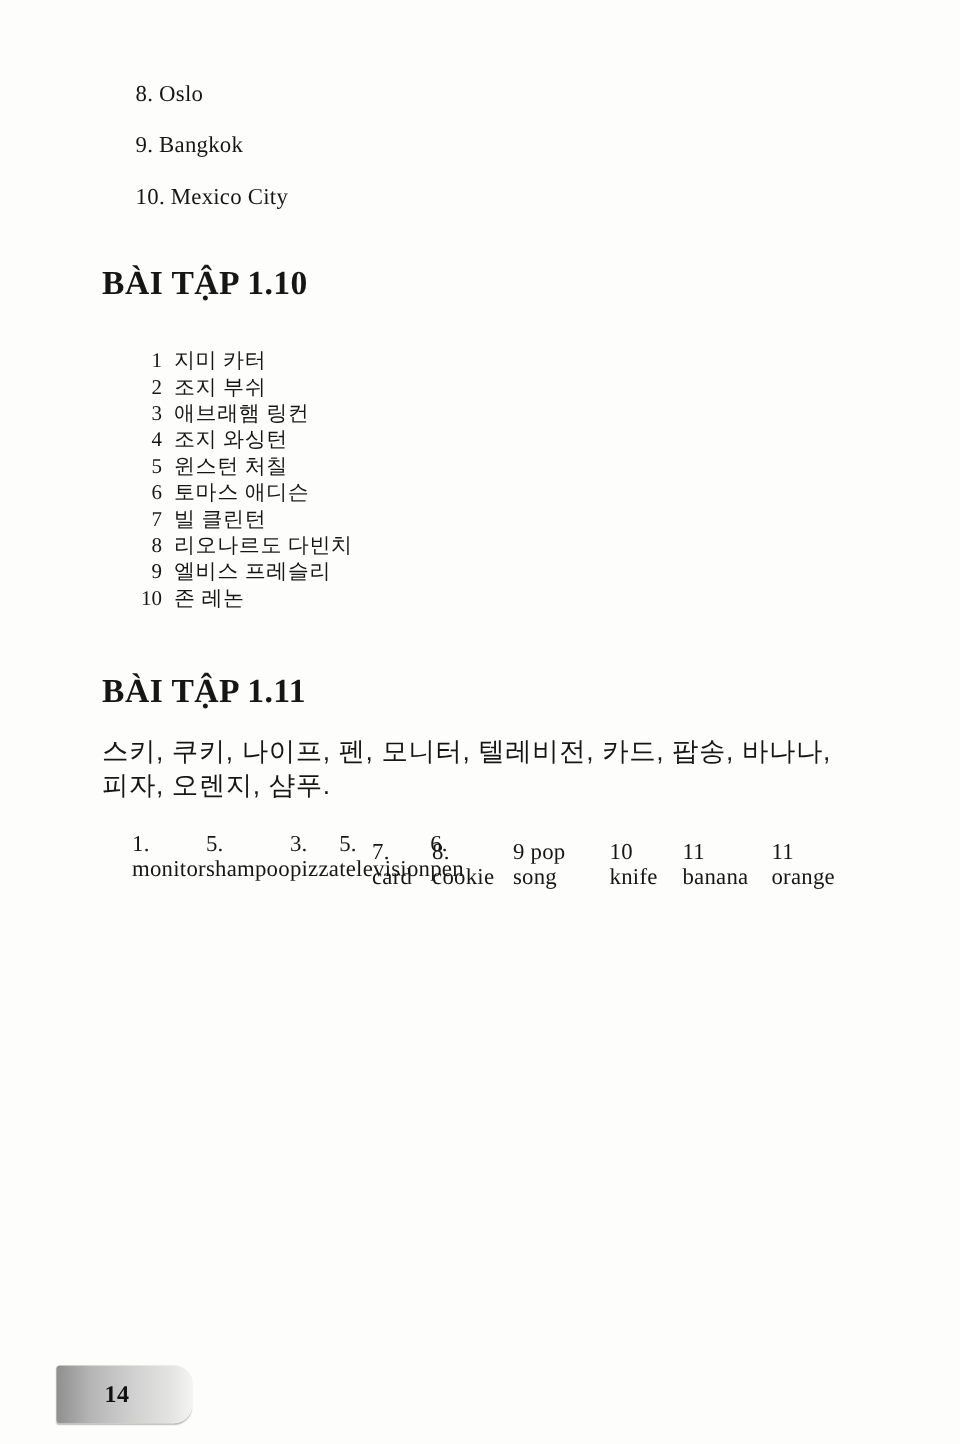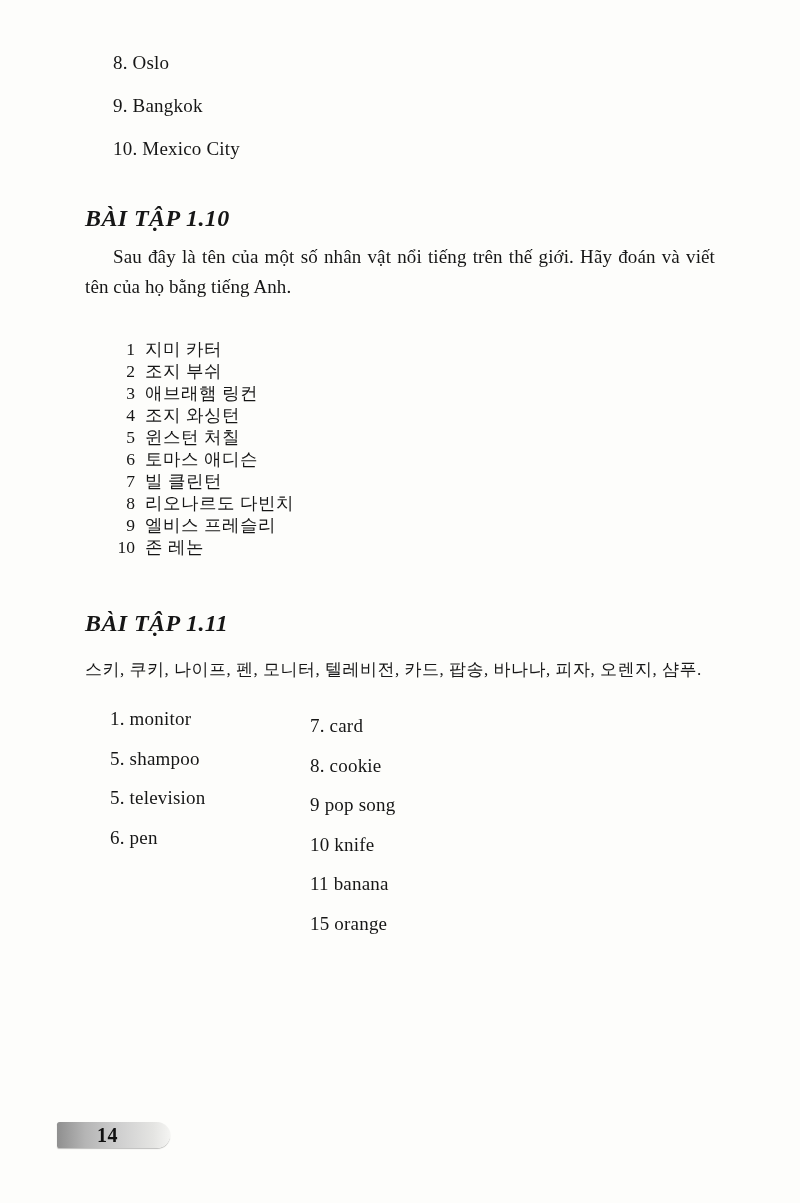--- a/index.html
+++ b/index.html
@@ -8,37 +8,37 @@
     background: #fdfdfb;
     font-family: "Liberation Serif", "DejaVu Serif", serif;
     color: #161616;
     position: relative;
     overflow: hidden;
   }
   .page {
     position: absolute;
     inset: 0;
     padding: 52px 85px 17px 85px;
+    margin-top: 16px;
   }
 
   
   .top-list { margin-left: 28px; }
   .top-list .item {
     font-size: 19px;
     line-height: 21px;
     margin-bottom: 22px;
     letter-spacing: 0.2px;
   }
 
   
   .ex-title {
-    font-size: 24px;
+    font-size: 28px;
     font-weight: bold;
     letter-spacing: 0.4px;
-    font-style: italic;
   }
   .ex-title.first { margin-top: 46px; }
   .ex-title.second { margin-top: 52px; }
 
   
   .instructions {
     margin-top: 10px;
     font-size: 19px;
     line-height: 30px;
     text-align: justify;
@@ -62,49 +62,49 @@
     width: 22px;
     text-align: right;
     margin-right: 10px;
     flex: 0 0 auto;
   }
   .k-text { letter-spacing: 0.5px; }
 
   
   .word-bank {
     margin-top: 18px;
-    font-size: 17px;
+    font-size: 22px;
     line-height: 29px;
     letter-spacing: 0.5px;
-    font-family: Liberation Serif, serif;
+    font-family: Liberation Sans, sans-serif;
     max-width: 620px;
   }
 
   
   .two-col {
     margin-top: 24px;
     display: flex;
   }
-  .col { display: flex; flex-direction: column; }
+  .col { display: flex; flex-direction: row; }
   .col.left { margin-left: 25px; width: 200px; }
   .col.right { margin-left: 0; padding-top: 7px; }
   .col .item {
     font-size: 19px;
     line-height: 21px;
     margin-bottom: 18.5px;
     letter-spacing: 0.2px;
   }
 
   
   .page-tab {
     position: absolute;
-    left: 57px;
+    left: 47px;
     top: 1122px;
     width: 113px;
-    height: 26px;
+    height: 48px;
     background: linear-gradient(to right, #8f8f8f 0%, #b5b5b5 25%, #cfcfcf 55%, #e4e4e2 85%, #f4f4f2 100%);
     border-radius: 3px 15px 15px 3px;
     box-shadow: 0 1px 1px rgba(0,0,0,0.25);
     display: flex;
     align-items: center;
   }
   .page-number {
     font-size: 20px;
     font-weight: bold;
     color: #111;
@@ -118,21 +118,20 @@
 <div class="page">
 
   <div class="top-list">
     <div class="item">8. Oslo</div>
     <div class="item">9. Bangkok</div>
     <div class="item">10. Mexico City</div>
   </div>
 
   <h2 class="ex-title first">BÀI TẬP 1.10</h2>
 
-  <p class="instructions">Sau đây là tên của một số nhân vật nổi tiếng trên thế giới. Hãy đoán và viết tên của họ bằng tiếng Anh.</p>
 
   <div class="k-list">
     <div class="k-row">
       <span class="k-num">1</span>
       <span class="k-text">지미 카터</span>
     </div>
     <div class="k-row">
       <span class="k-num">2</span>
       <span class="k-text">조지 부쉬</span>
     </div>
@@ -172,30 +171,31 @@
 
   <h2 class="ex-title second">BÀI TẬP 1.11</h2>
 
 
   <p class="word-bank">스키, 쿠키, 나이프, 펜, 모니터, 텔레비전, 카드, 팝송, 바나나, 피자, 오렌지, 샴푸.</p>
 
   <div class="two-col">
     <div class="col left">
       <div class="item">1. monitor</div>
       <div class="item">5. shampoo</div>
+      <div class="item">3. pizza</div>
       <div class="item">5. television</div>
       <div class="item">6. pen</div>
     </div>
     <div class="col right">
       <div class="item">7. card</div>
       <div class="item">8. cookie</div>
       <div class="item">9 pop song</div>
       <div class="item">10 knife</div>
       <div class="item">11 banana</div>
-      <div class="item">15 orange</div>
+      <div class="item">11 orange</div>
     </div>
   </div>
 
   <div class="page-tab">
     <span class="page-number">14</span>
   </div>
 
 </div>
 
 </body></html>

